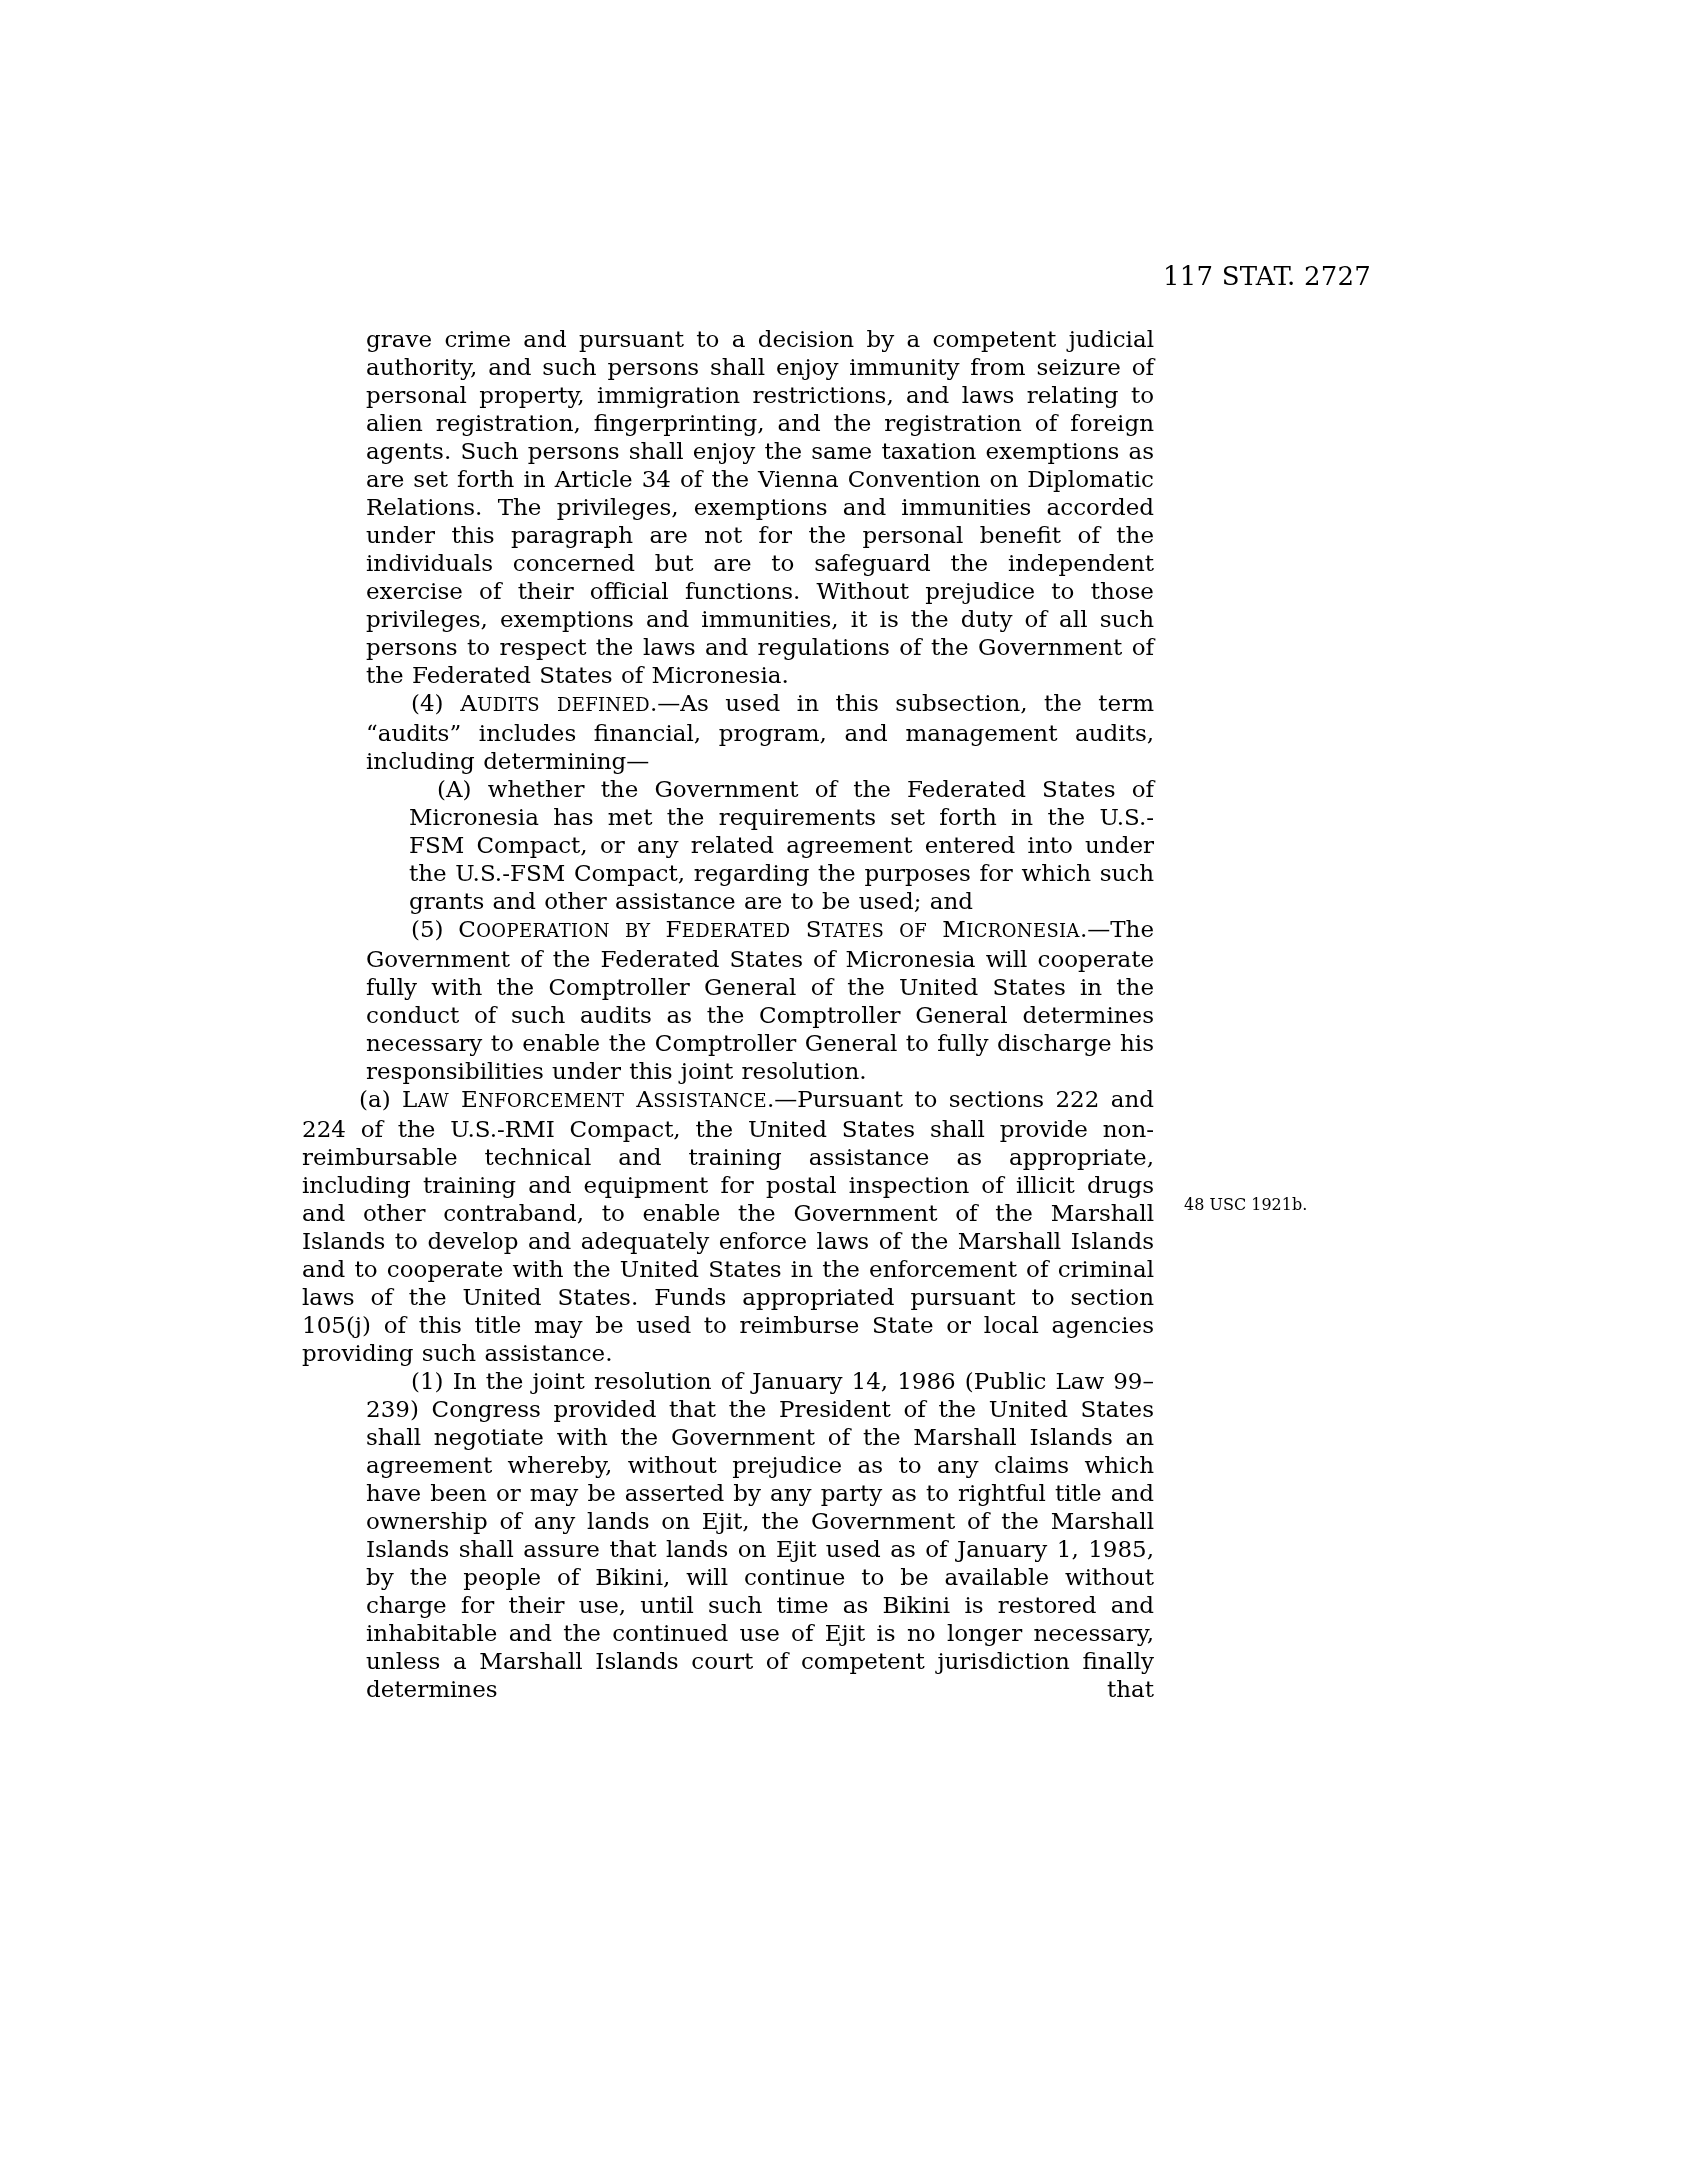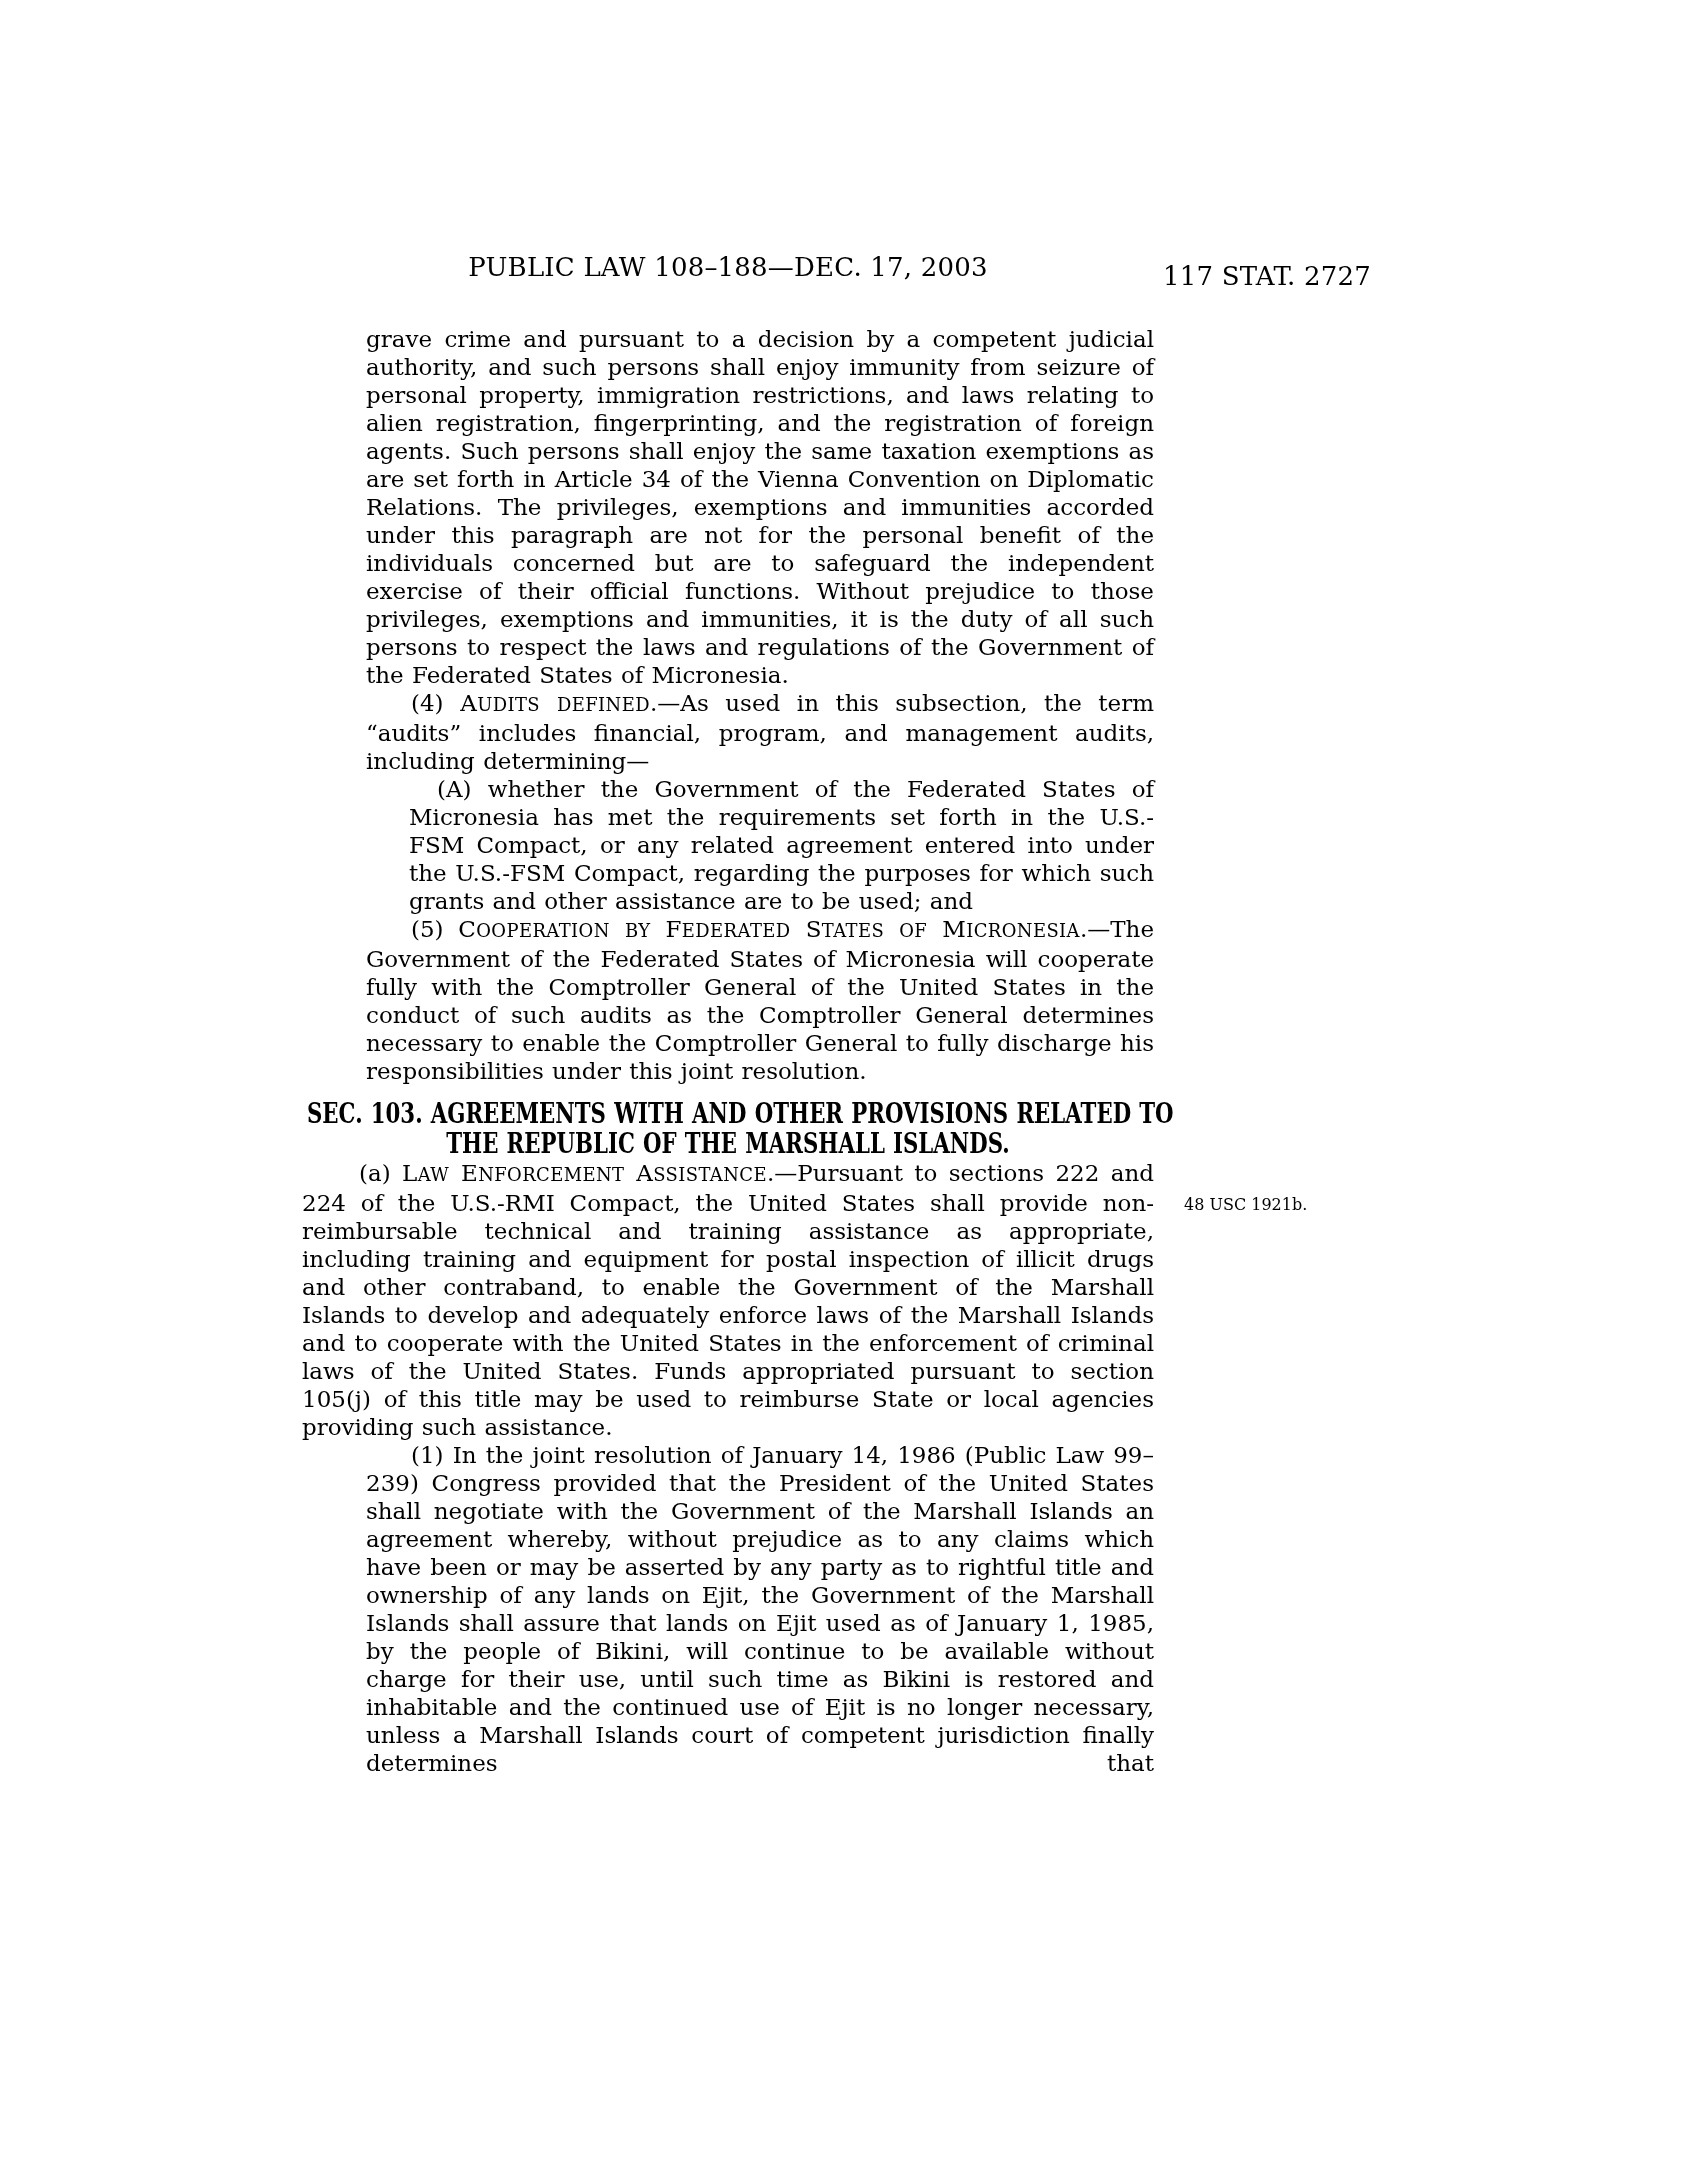--- a/index.html
+++ b/index.html
@@ -56,31 +56,26 @@
     font-weight: 700; font-size: 28px; line-height: 30px;
     white-space: nowrap; text-align: left;
   }
   .sec-line-1 { transform: scaleX(0.76); transform-origin: 0 50%; margin-left: 5px; }
   .sec-line-2 { text-align: center; transform: scaleX(0.76); transform-origin: 50% 50%; }
 </style>
 </head>
 <body>
 
 <div class="page">
-  <div class="hdr-title">PUBLIC LAW 108–188—DEC. 17, 2003</div>
   <div class="hdr-stat">117 STAT. 2727</div>
 
   <div class="margin-note">48 USC 1921b.</div>
 
   <div class="body-col">
       <p class="para l1">grave crime and pursuant to a decision by a competent judicial authority, and such persons shall enjoy immunity from seizure of personal property, immigration restrictions, and laws relating to alien registration, fingerprinting, and the registration of foreign agents. Such persons shall enjoy the same taxation exemptions as are set forth in Article 34 of the Vienna Convention on Diplomatic Relations. The privileges, exemptions and immunities accorded under this paragraph are not for the personal benefit of the individuals concerned but are to safeguard the independent exercise of their official functions. Without prejudice to those privileges, exemptions and immunities, it is the duty of all such persons to respect the laws and regulations of the Government of the Federated States of Micronesia.</p>
       <p class="para l1 indent">(4) <span><span class="sc-full">A</span><span class="sc-small">UDITS</span><span class="sc-full"> </span><span class="sc-small">DEFINED</span></span>.—As used in this subsection, the term “audits” includes financial, program, and management audits, including determining—</p>
       <p class="para l2 indent">(A) whether the Government of the Federated States of Micronesia has met the requirements set forth in the U.S.-FSM Compact, or any related agreement entered into under the U.S.-FSM Compact, regarding the purposes for which such grants and other assistance are to be used; and</p>
       <p class="para l1 indent">(5) <span><span class="sc-full">C</span><span class="sc-small">OOPERATION</span><span class="sc-full"> </span><span class="sc-small">BY</span><span class="sc-full"> F</span><span class="sc-small">EDERATED</span><span class="sc-full"> S</span><span class="sc-small">TATES</span><span class="sc-full"> </span><span class="sc-small">OF</span><span class="sc-full"> M</span><span class="sc-small">ICRONESIA</span></span>.—The Government of the Federated States of Micronesia will cooperate fully with the Comptroller General of the United States in the conduct of such audits as the Comptroller General determines necessary to enable the Comptroller General to fully discharge his responsibilities under this joint resolution.</p>
-      <div class="sec-heading">
-        <div class="sec-line sec-line-1">SEC. 103. AGREEMENTS WITH AND OTHER PROVISIONS RELATED TO</div>
-        <div class="sec-line sec-line-2">THE REPUBLIC OF THE MARSHALL ISLANDS.</div>
-      </div>
       <p class="para body indent">(a) <span><span class="sc-full">L</span><span class="sc-small">AW</span><span class="sc-full"> E</span><span class="sc-small">NFORCEMENT</span><span class="sc-full"> A</span><span class="sc-small">SSISTANCE</span></span>.—Pursuant to sections 222 and 224 of the U.S.-RMI Compact, the United States shall provide non-reimbursable technical and training assistance as appropriate, including training and equipment for postal inspection of illicit drugs and other contraband, to enable the Government of the Marshall Islands to develop and adequately enforce laws of the Marshall Islands and to cooperate with the United States in the enforcement of criminal laws of the United States. Funds appropriated pursuant to section 105(j) of this title may be used to reimburse State or local agencies providing such assistance.</p>
       <p class="para l1 indent justify-last">(1) In the joint resolution of January 14, 1986 (Public Law 99–239) Congress provided that the President of the United States shall negotiate with the Government of the Marshall Islands an agreement whereby, without prejudice as to any claims which have been or may be asserted by any party as to rightful title and ownership of any lands on Ejit, the Government of the Marshall Islands shall assure that lands on Ejit used as of January 1, 1985, by the people of Bikini, will continue to be available without charge for their use, until such time as Bikini is restored and inhabitable and the continued use of Ejit is no longer necessary, unless a Marshall Islands court of competent jurisdiction finally determines that</p>
     </div>
 </div>
 
 
 </body></html>

